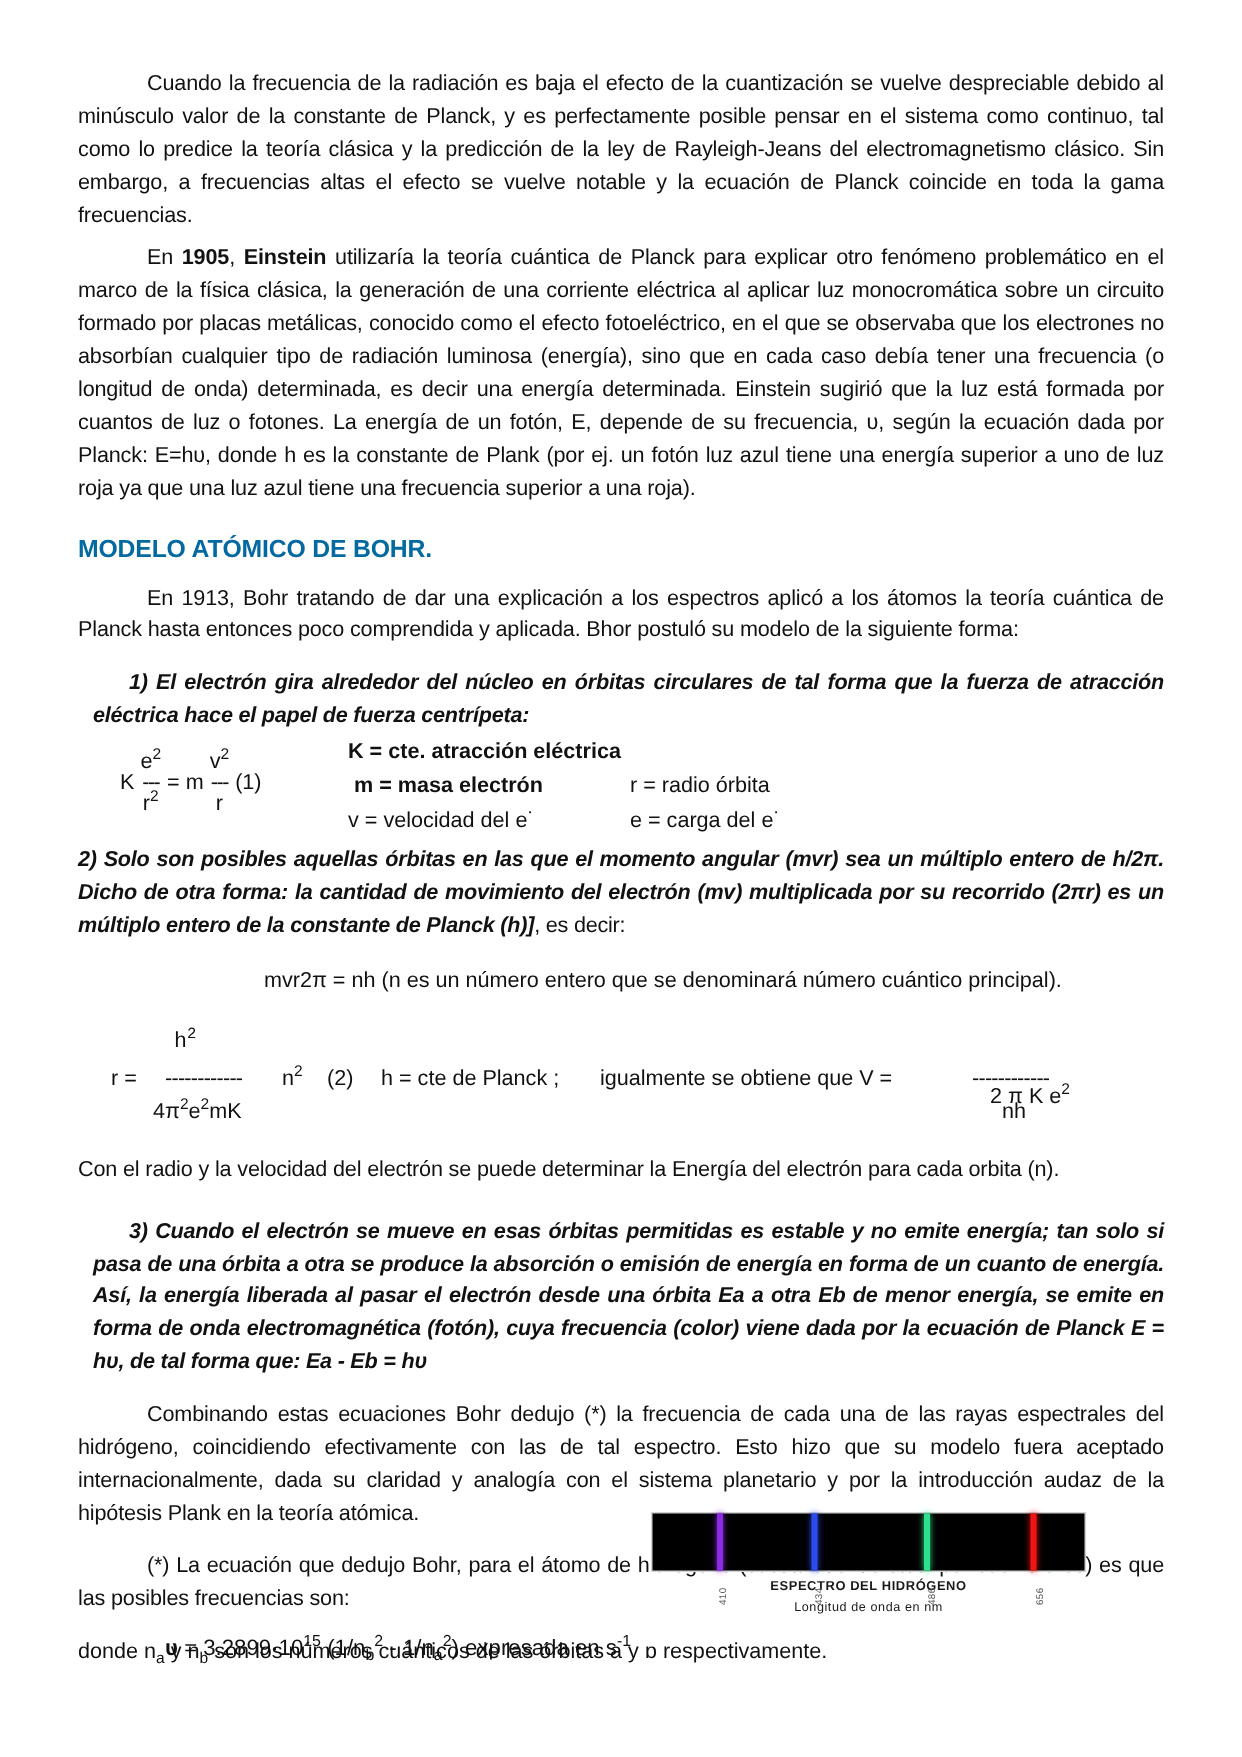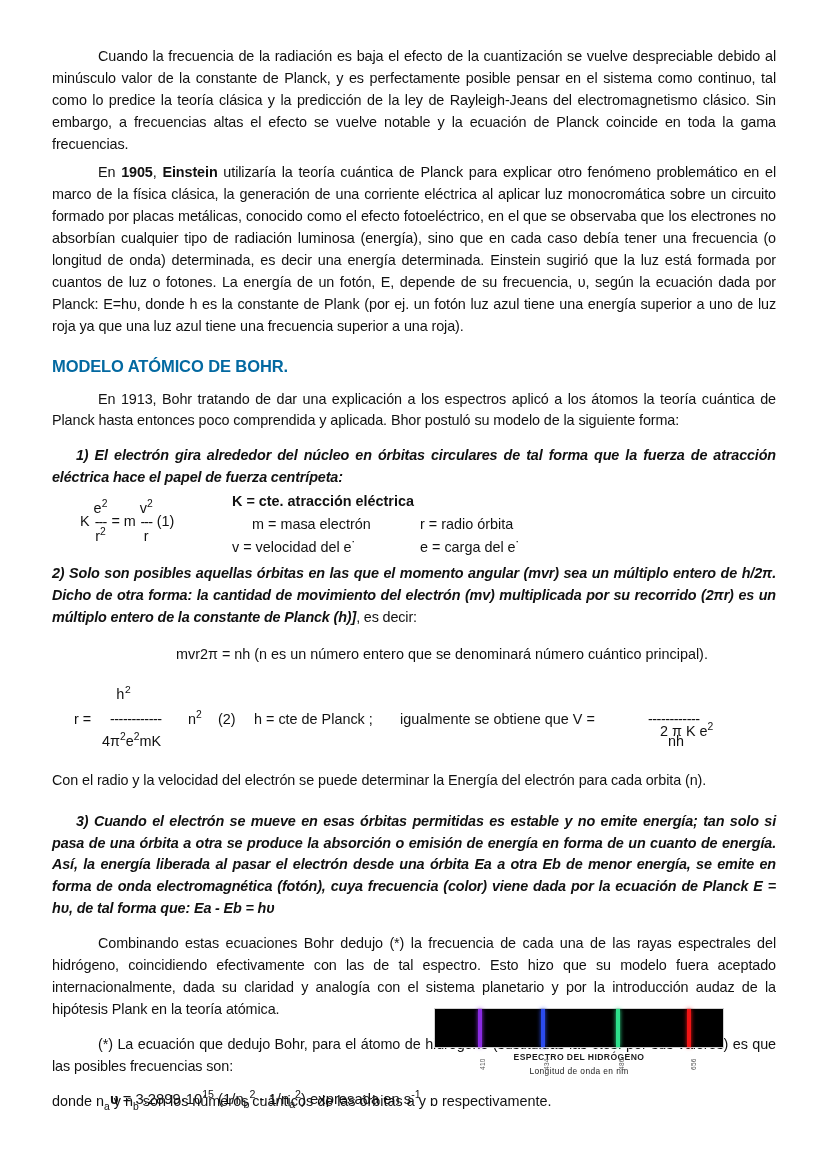--- a/index.html
+++ b/index.html
@@ -50,21 +50,21 @@
     line-height: 1.52;
     font-weight: bold;
     font-style: italic;
     text-align: justify;
     letter-spacing: -0.15px;
   }
   p.postulate .plain {
     font-weight: normal;
     font-style: normal;
   }
-  p.postulate.indent { text-indent: 24px; }
+  p.postulate.indent { text-indent: 24px; margin-left: 10px; }
 
   
   .formula-block-1 {
     position: relative;
     font-size: 14.4px;
     height: 70px;
     margin-top: 4px;
   }
   .fb1-col {
     position: absolute;
@@ -192,21 +192,21 @@
       <span>= m</span>
       <span class="frac">
         <span class="num"><span>v</span><sup class="sc">2</sup></span>
         <span class="bar">---</span>
         <span class="den">r</span>
       </span>
       <span>(1)</span>
     </div>
 
     <div class="fb1-col" style="left:180px; top:0px;font-weight:bold;">K = cte. atracción eléctrica</div>
-    <div class="fb1-col" style="left:200px; top:23px;">m = masa electrón</div>
+    <div class="fb1-col" style="left:184px; top:23px;font-weight:bold;">m = masa electrón</div>
     <div class="fb1-col" style="left:180px; top:46px;">v = velocidad del e˙</div>
     <div class="fb1-col" style="left:368px; top:23px;">r = radio órbita</div>
     <div class="fb1-col" style="left:368px; top:46px;">e = carga del e˙</div>
   </div>
 
   <p class="postulate"><span>2) Solo son posibles aquellas órbitas en las que el momento angular (mvr) sea un múltiplo entero de h/2π. Dicho de otra forma: la cantidad de movimiento del electrón (mv) multiplicada por su recorrido (2πr) es un múltiplo entero de la constante de Planck (h)]</span><span class="plain">, es decir:</span></p>
 
   <div class="gap-md"></div>
 
   <p class="eq-centered">mvr2π = nh   (n es un número entero que se denominará número cuántico principal).</p>

